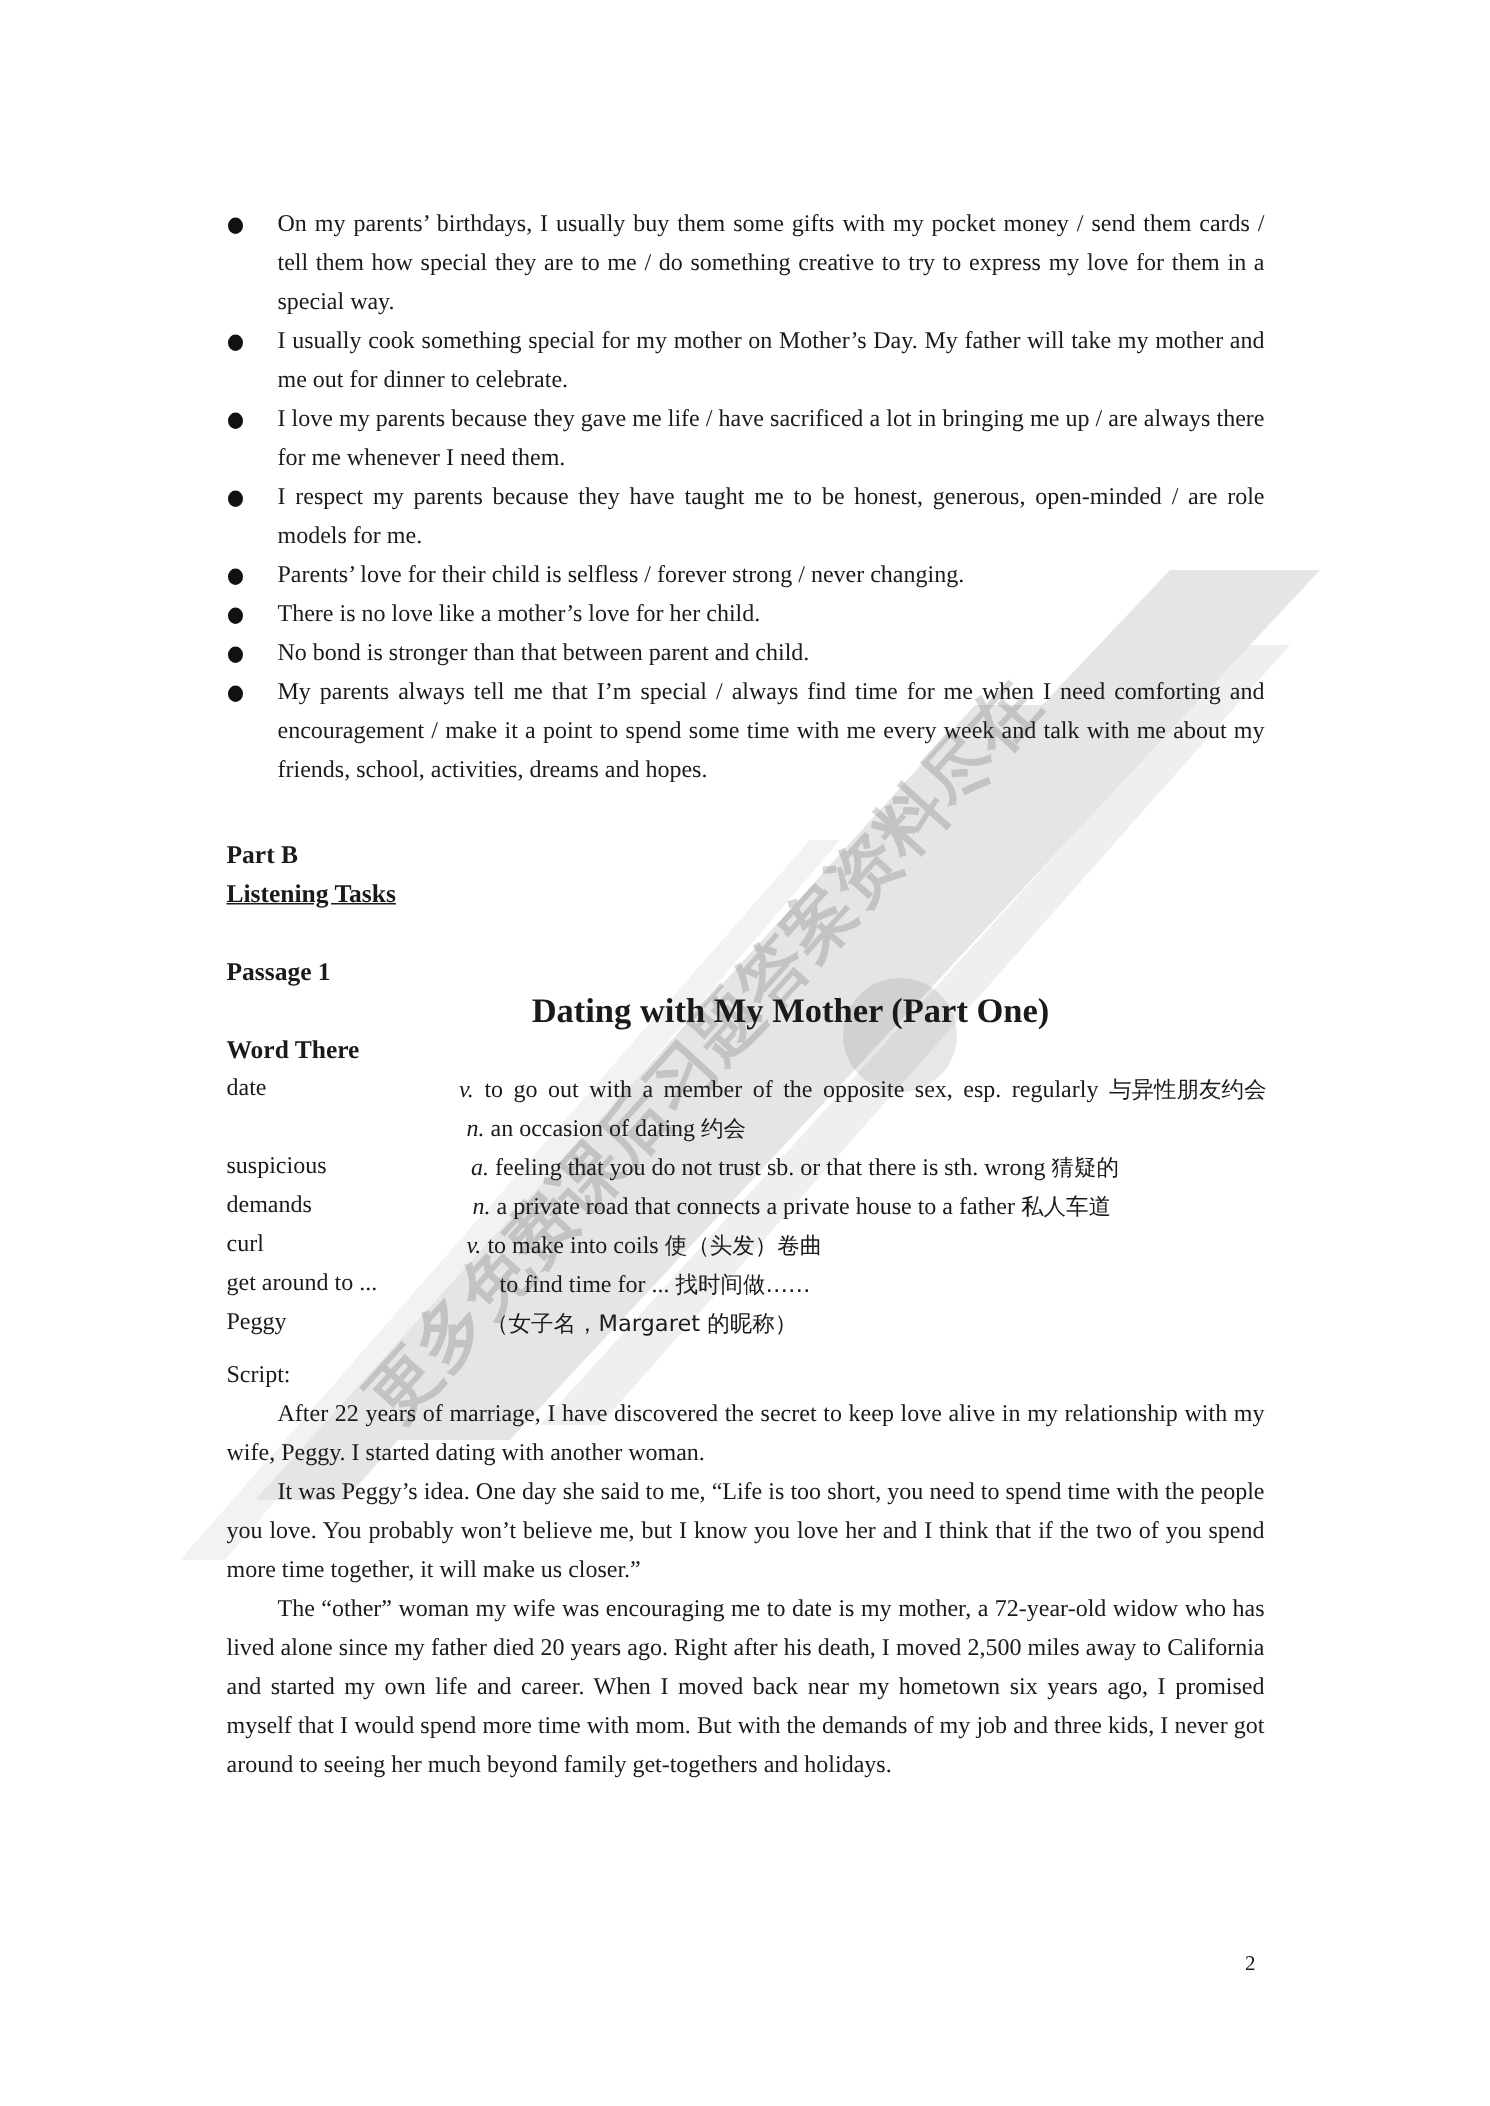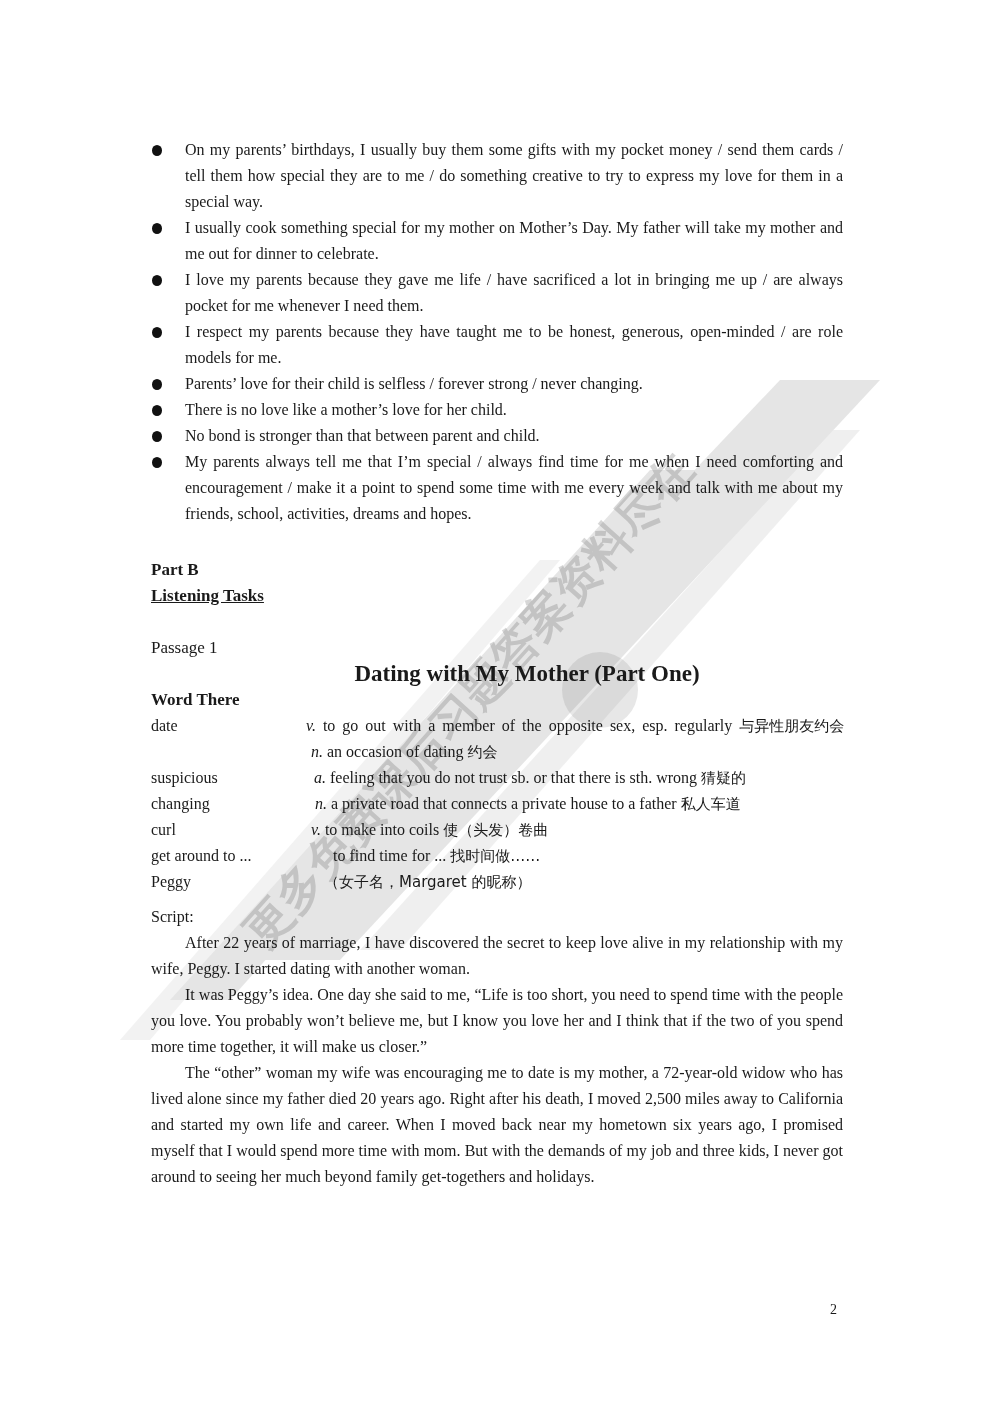--- a/index.html
+++ b/index.html
@@ -6,21 +6,21 @@
   body { width: 993px; height: 1404px; position: relative; overflow: hidden;
          font-family: "Liberation Serif", serif; color: #1a1a1a; font-size: 16px; }
   .page { position: absolute; left: 0; top: 0; width: 993px; height: 1404px; }
   .watermark { position: absolute; left: 0; top: 0; width: 993px; height: 1404px; pointer-events: none; z-index: 0; }
   .content { position: absolute; left: 151px; top: 137px; width: 692px; z-index: 1; }
   .bullets { margin: 0; padding: 0; list-style: none; }
   .bullets li { position: relative; padding-left: 34px; line-height: 26px; text-align: justify; }
   .bullets li .dot { position: absolute; left: 1px; top: 8px; width: 10px; height: 11px; border-radius: 50%; background: #111; }
   .partB { margin-top: 30px; font-weight: bold; font-size: 17px; line-height: 26px; }
   .listening { font-weight: bold; font-size: 17px; line-height: 26px; text-decoration: underline; }
-  .passage { margin-top: 26px; font-weight: normal; font-size: 17px; line-height: 26px; }
+  .passage { margin-top: 26px; font-weight: bold; font-size: 17px; line-height: 26px; }
   .title { text-align: center; font-weight: bold; font-size: 23px; line-height: 26px; padding-left: 60px; }
   .wordbank { font-weight: bold; font-size: 17px; line-height: 26px; }
   .wb-row { position: relative; line-height: 26px; height: 26px; white-space: nowrap; }
   .wb-term { position: absolute; left: 0; top: 0; }
   .wb-def { position: absolute; top: 0; margin-left: 47px; }
   .pos { font-style: italic; }
   .cn { font-family: "DejaVu Sans", sans-serif; font-size: 15px; }
   .script-label { margin-top: 9px; line-height: 26px; }
   .para { text-indent: 34px; line-height: 26px; text-align: justify; margin: 0; }
   .pagenum { position: absolute; left: 830px; top: 1302px; font-size: 14px; z-index: 1; }
@@ -38,21 +38,21 @@
       <polygon points="120,1040 150,1040 560,560 540,560" opacity="0.5"></polygon>
     </g>
     <circle cx="600" cy="690" r="38" fill="#7a7a7a" opacity="0.18"></circle>
     <text x="0" y="0" transform="translate(265,950) rotate(-48)" font-family="DejaVu Sans, sans-serif" font-size="46" font-weight="bold" fill="#6e6e6e" opacity="0.28">更多免费课后习题答案资料尽在</text>
   </svg>
 
   <div class="content">
     <ul class="bullets">
       <li><span class="dot"></span><span>On my parents’ birthdays, I usually buy them some gifts with my pocket money / send them cards / tell them how special they are to me / do something creative to try to express my love for them in a special way.</span></li>
       <li><span class="dot"></span><span>I usually cook something special for my mother on Mother’s Day. My father will take my mother and me out for dinner to celebrate.</span></li>
-      <li><span class="dot"></span><span>I love my parents because they gave me life / have sacrificed a lot in bringing me up / are always pocket for me whenever I need them.</span></li>
+      <li><span class="dot"></span><span>I love my parents because they gave me life / have sacrificed a lot in bringing me up / are always there for me whenever I need them.</span></li>
       <li><span class="dot"></span><span>I respect my parents because they have taught me to be honest, generous, open-minded / are role models for me.</span></li>
       <li><span class="dot"></span><span>Parents’ love for their child is selfless / forever strong / never changing.</span></li>
       <li><span class="dot"></span><span>There is no love like a mother’s love for her child.</span></li>
       <li><span class="dot"></span><span>No bond is stronger than that between parent and child.</span></li>
       <li><span class="dot"></span><span>My parents always tell me that I’m special / always find time for me when I need comforting and encouragement / make it a point to spend some time with me every week and talk with me about my friends, school, activities, dreams and hopes.</span></li>
     </ul>
 
     <div class="partB">Part B</div>
     <div class="listening">Listening Tasks</div>
 
@@ -72,21 +72,21 @@
           <span class="pos">n.</span><span> an occasion of dating </span><span class="cn">约会</span>
         </span>
       </div>
       <div class="wb-row">
         <span class="wb-term">suspicious</span>
         <span class="wb-def" style="left:116px">
           <span class="pos">a.</span><span> feeling that you do not trust sb. or that there is sth. wrong </span><span class="cn">猜疑的</span>
         </span>
       </div>
       <div class="wb-row">
-        <span class="wb-term">changing</span>
+        <span class="wb-term">demands</span>
         <span class="wb-def" style="left:117px">
           <span class="pos">n.</span><span> a private road that connects a private house to a father </span><span class="cn">私人车道</span>
         </span>
       </div>
       <div class="wb-row">
         <span class="wb-term">curl</span>
         <span class="wb-def" style="left:113px">
           <span class="pos">v.</span><span> to make into coils </span><span class="cn">使（头发）卷曲</span>
         </span>
       </div>

